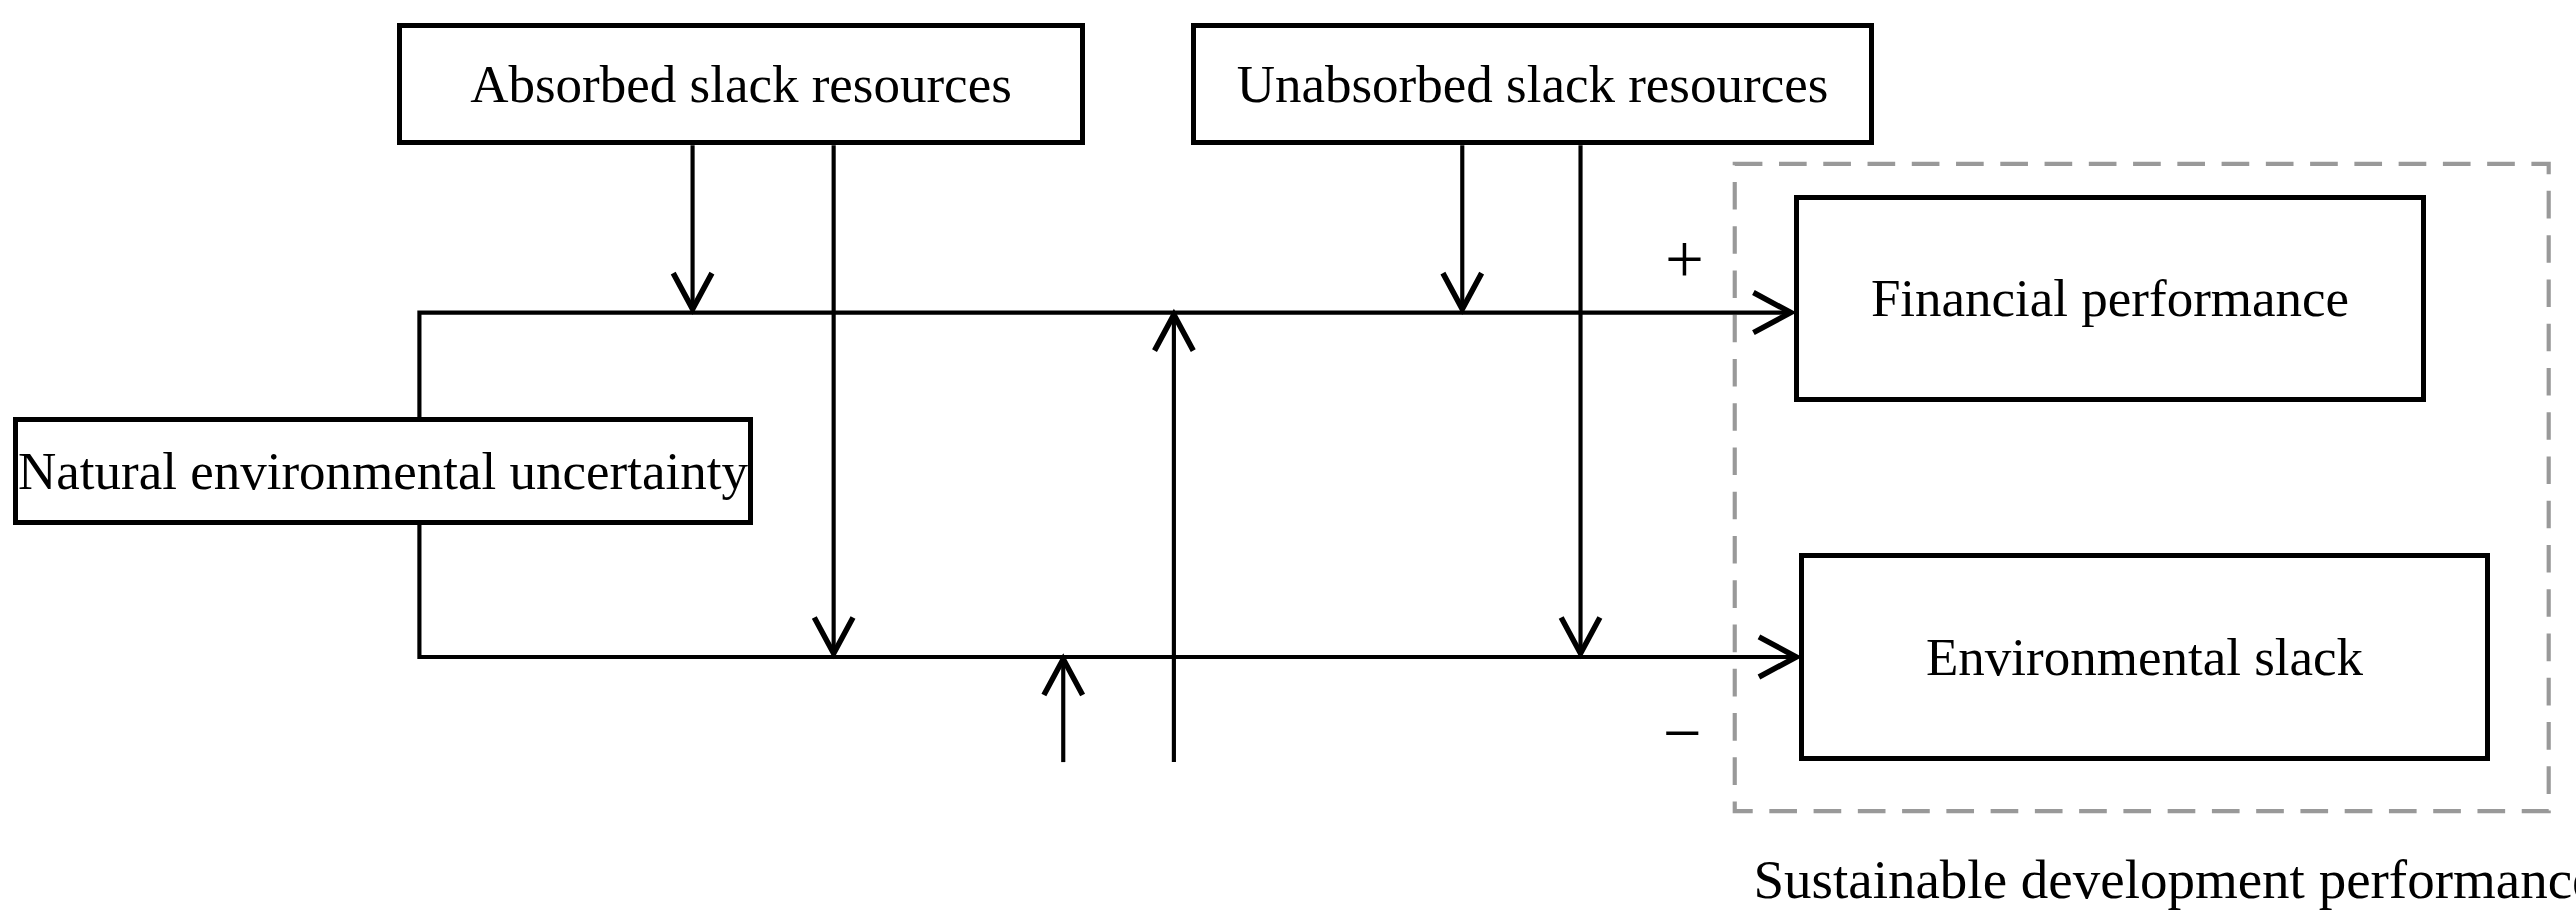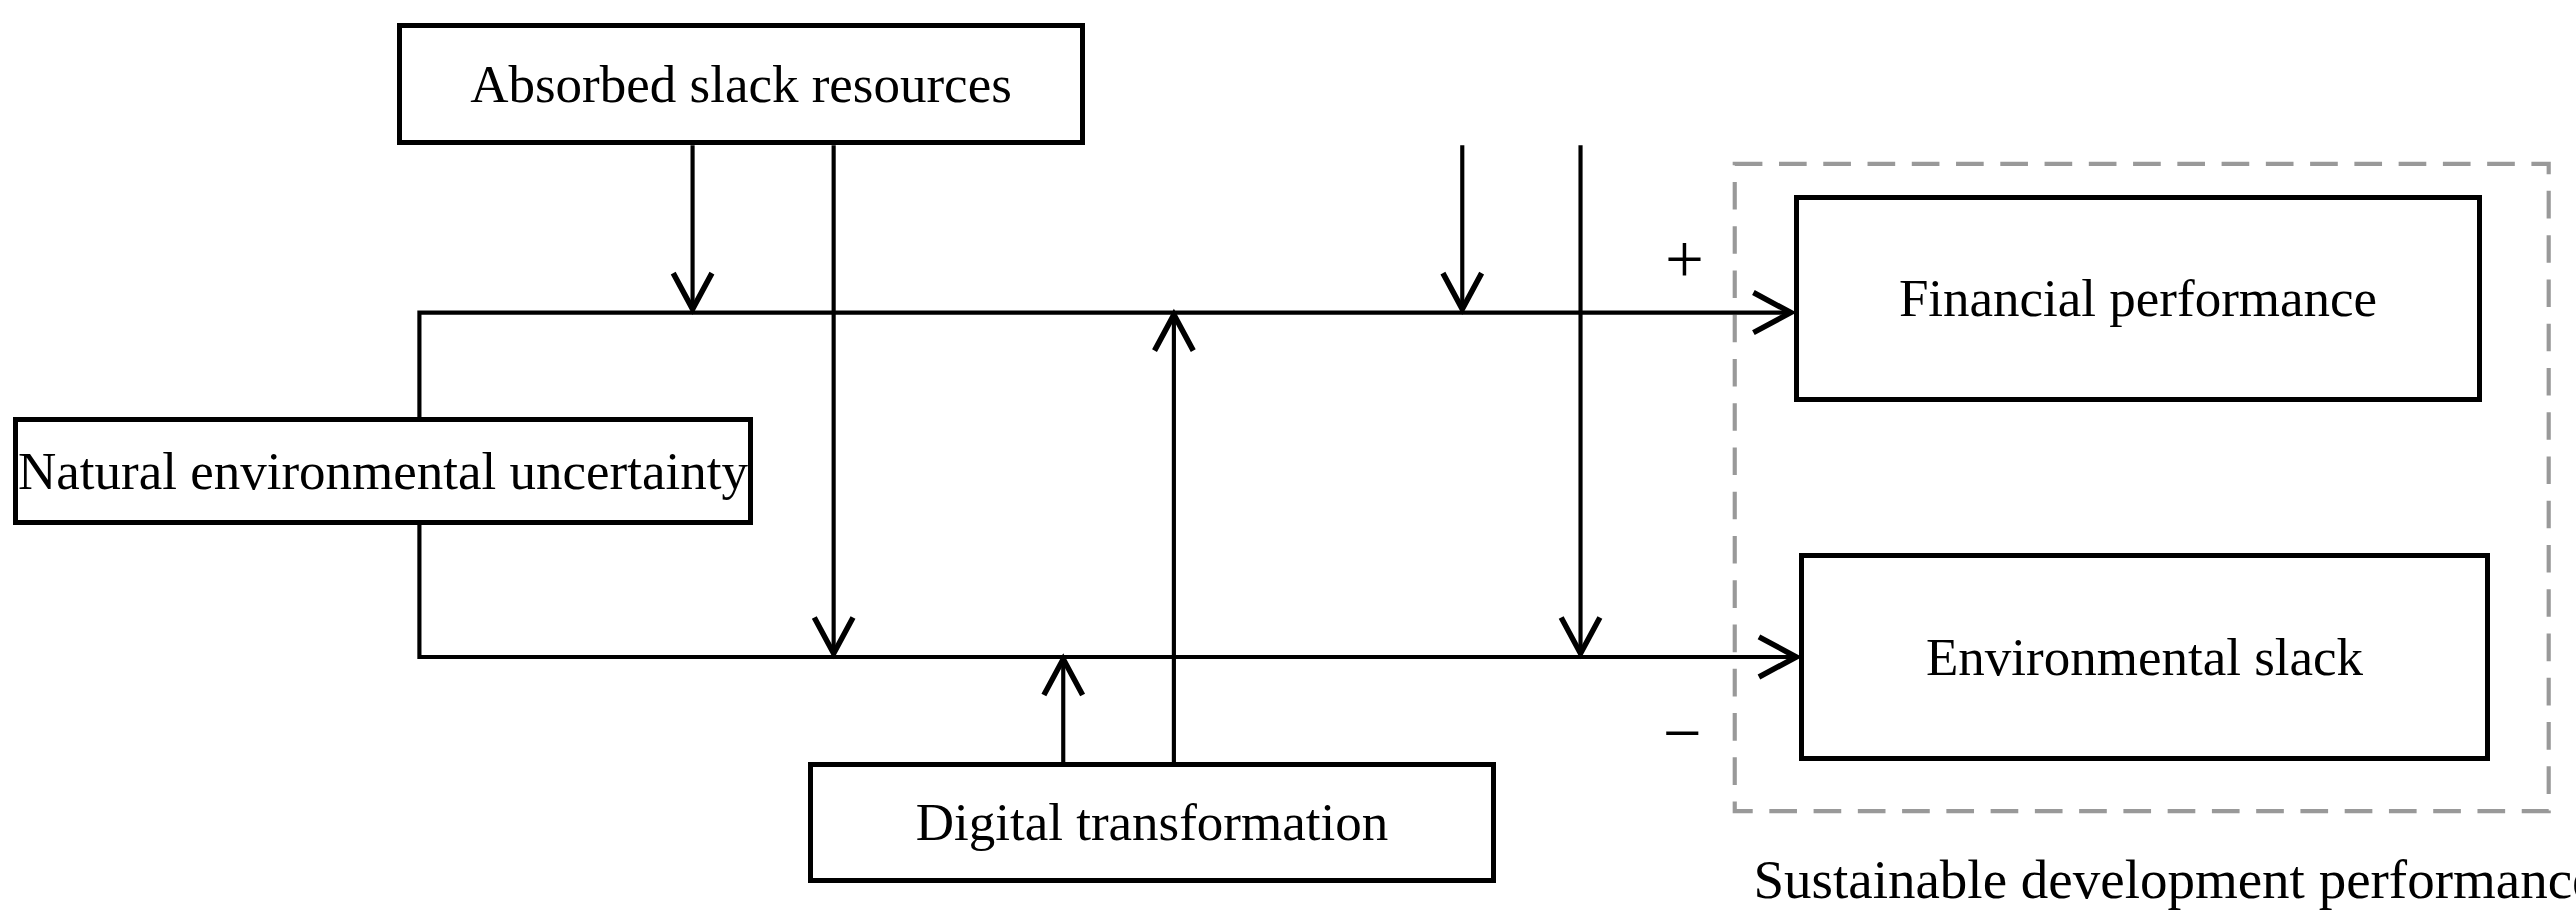--- a/index.html
+++ b/index.html
@@ -55,21 +55,21 @@
     justify-content:center;
     text-align:center;
     font-size:53px;
     line-height:77px;
     white-space:nowrap;
   }
   .node-absorbed   {left:397px;  top:23px;   width:688px; height:122px;}
   .node-unabsorbed {left:1191px; top:23px;   width:683px; height:122px;}
   .node-natural    {left:13px;   top:417px;  width:740px;height:108px;}
   .node-digital    {left:808px; top:762px; width:688px; height:121px;}
-  .node-financial  {left:1794px; top:195px;  width:688px; height:207px;}
+  .node-financial  {left:1794px; top:195px;  width:632px; height:207px;}
   .node-esr        {left:1799px; top:553px;  width:691px; height:208px;}
   .sign{
     position:absolute;
     width:111px;height:90px;
     display:flex;align-items:center;justify-content:center;
     font-size:69px;
     line-height:69px;
   }
   .sign-plus {left:1629px; top:215px;}
   .sign-minus{left:1627px; top:688px;}
@@ -113,28 +113,28 @@
     <path class="head" d="M1509 1005 L1537 953 L1565 1005"></path>
 
     <path class="line" d="M1697 1102 V459"></path>
     <path class="head" d="M1669 507 L1697 455 L1725 507"></path>
   </svg>
 
   <div class="node node-absorbed">
     <span>Absorbed slack resources</span>
   </div>
 
+  <div class="node node-unabsorbed">
+    <span>Unabsorbed slack resources</span>
+  </div>
 
   <div class="node node-natural">
     <span>Natural environmental uncertainty</span>
   </div>
 
-  <div class="node node-digital">
-    <span>Digital transformation</span>
-  </div>
 
   <div class="node node-financial">
     <span>Financial performance</span>
   </div>
 
   <div class="node node-esr">
     <span>Environmental slack</span>
   </div>
 
   <div class="sign sign-plus">+</div>

